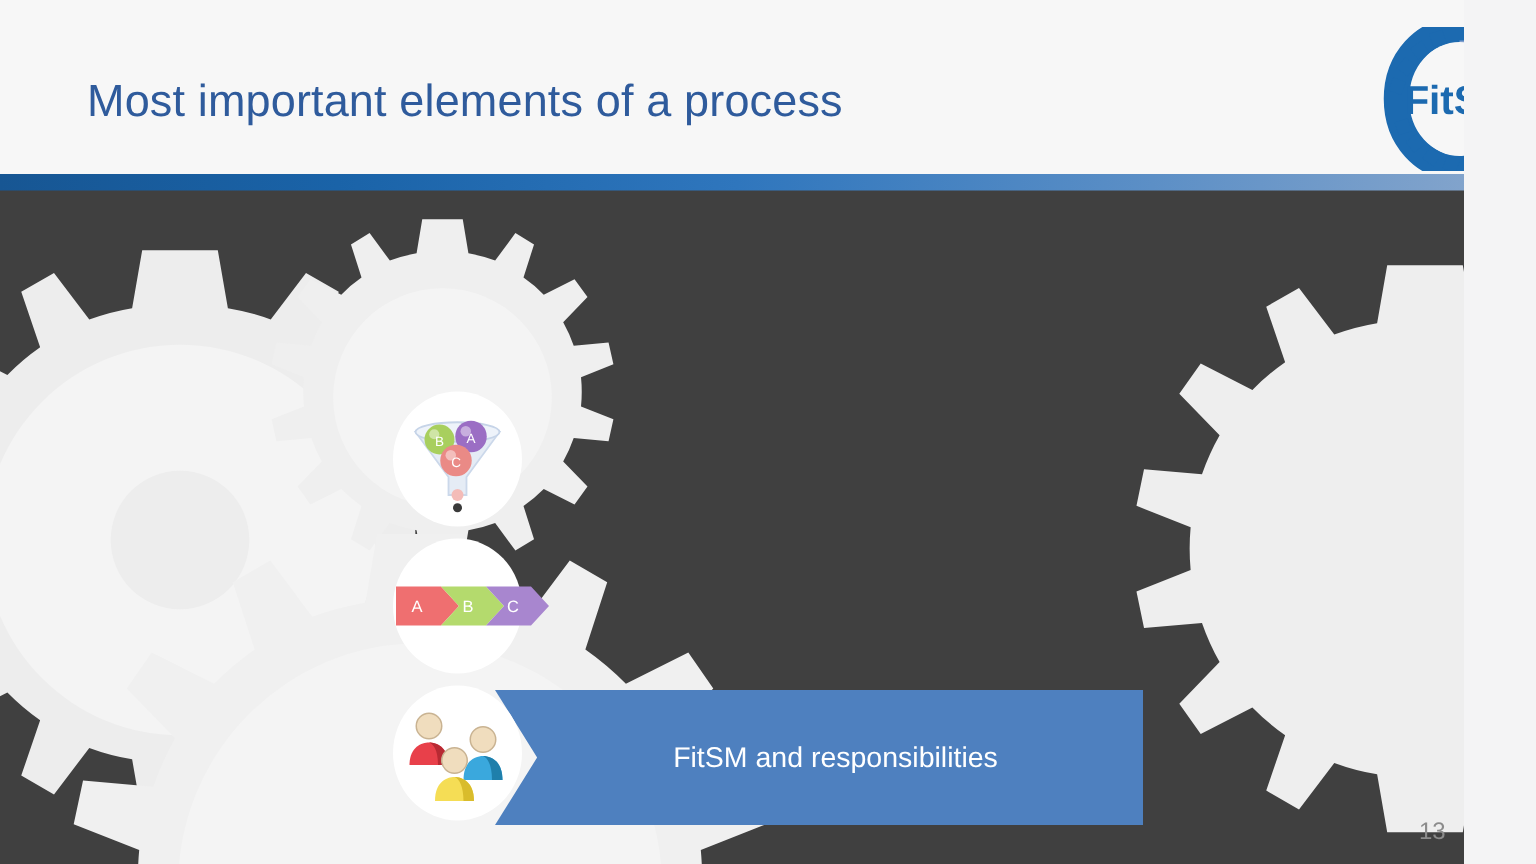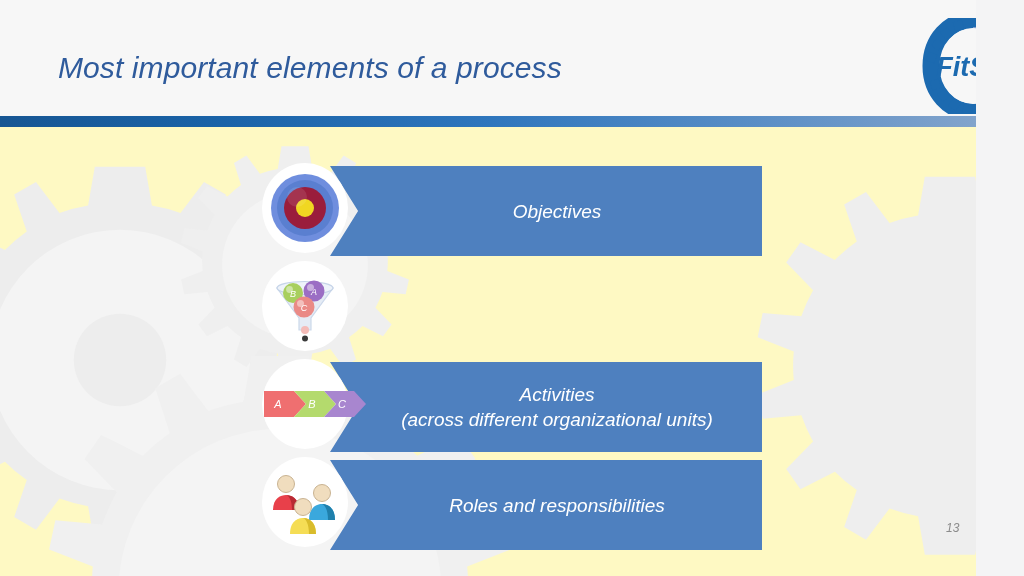--- a/index.html
+++ b/index.html
@@ -12,23 +12,22 @@
     height: 576px;
     overflow: hidden;
     font-family: "Liberation Sans", sans-serif;
     background: #f4f4f5;
   }
 
   .slide {
     position: relative;
     width: 976px;
     height: 576px;
-    background: #fef9c3;
+    background: #404040;
     overflow: hidden;
-    font-style: italic;
   }
 
   
   .bg-layer {
     position: absolute;
     inset: 0;
     overflow: hidden;
     pointer-events: none;
   }
   .bg-gear {
@@ -127,22 +126,22 @@
     align-items: center;
     justify-content: center;
     overflow: visible;
   }
   .icon-disc svg { display: block; overflow: visible; }
 
   
   .page-number {
     position: absolute;
     left: 946px;
-    top: 521px;
-    font-size: 12px;
+    top: 546px;
+    font-size: 16px;
     color: #8b8b8b;
   }
 </style>
 </head>
 <body>
 
 <div class="slide">
 
   <div class="bg-layer">
     <div class="bg-gear" style="left:-90px; top:150px;">
@@ -225,34 +224,20 @@
           <text x="52" y="58" text-anchor="middle" font-family="'Liberation Sans', sans-serif" font-size="27" font-weight="bold" fill="#1c6ab0">FitSM</text>
         </g>
       </svg>
     </div>
   </div>
 
   <div class="divider"></div>
 
   <div class="rows">
 
-    <div class="row row-1">
-      <div class="bar">
-        <span class="bar-text">Objectives</span>
-      </div>
-      <div class="icon-disc">
-        <svg width="82" height="82" viewBox="0 0 82 82">
-          <circle cx="41" cy="41" r="34" fill="#6f8ede"></circle>
-          <circle cx="41" cy="41" r="28" fill="#5a7fd0"></circle>
-          <circle cx="41" cy="41" r="21" fill="#9a1d3c"></circle>
-          <circle cx="41" cy="41" r="9" fill="#f0d722"></circle>
-          <circle cx="33" cy="30" r="10" fill="#ffffff" opacity="0.10"></circle>
-        </svg>
-      </div>
-    </div>
 
     <div class="row row-2">
       <div class="icon-disc">
         <svg width="76" height="76" viewBox="0 0 76 76">
 
           <path d="M10 20 L66 20 L44 50 L44 62 L32 62 L32 50 Z" fill="#e3eaf5" stroke="#c6d4e8" stroke-width="1.2" opacity="0.9"></path>
           <ellipse cx="38" cy="20" rx="28" ry="6.5" fill="#eef3fa" stroke="#c6d4e8" stroke-width="1.2"></ellipse>
 
           <g>
             <circle cx="26" cy="25" r="10" fill="#a8cf5e"></circle>
@@ -270,47 +255,41 @@
             <text x="37" y="43" text-anchor="middle" font-family="'Liberation Sans', sans-serif" font-size="9" fill="#ffffff">C</text>
           </g>
 
           <circle cx="38" cy="62" r="4" fill="#f4bcb8"></circle>
           <circle cx="38" cy="70.5" r="3" fill="#3a3a3a"></circle>
         </svg>
       </div>
     </div>
 
     <div class="row row-3">
-      <div class="bar">
-        <span>
-          <span class="bar-text">Activities</span>
-          <span class="bar-text">(across different organizational units)</span>
-        </span>
-      </div>
       <div class="icon-disc">
         <svg width="100" height="46" viewBox="0 0 100 46" style="margin-left:14px;">
           <g>
             <path d="M2 10 L32 10 L44 23 L32 36 L2 36 Z" fill="#ef6f70"></path>
             <text x="16" y="27" text-anchor="middle" font-family="'Liberation Sans', sans-serif" font-size="11" fill="#ffffff">A</text>
           </g>
           <g>
             <path d="M32 10 L62 10 L74 23 L62 36 L32 36 L44 23 Z" fill="#b4da6d"></path>
             <text x="50" y="27" text-anchor="middle" font-family="'Liberation Sans', sans-serif" font-size="11" fill="#ffffff">B</text>
           </g>
           <g>
             <path d="M62 10 L92 10 L104 23 L92 36 L62 36 L74 23 Z" fill="#a886cf"></path>
             <text x="80" y="27" text-anchor="middle" font-family="'Liberation Sans', sans-serif" font-size="11" fill="#ffffff">C</text>
           </g>
         </svg>
       </div>
     </div>
 
     <div class="row row-4">
       <div class="bar">
-        <span class="bar-text">Roles and responsibilities</span>
+        <span class="bar-text">FitSM and responsibilities</span>
       </div>
       <div class="icon-disc">
         <svg width="80" height="76" viewBox="0 0 80 76">
 
           <g>
             <path d="M8 46 C8 34 16 31 21 31 C26 31 34 34 34 46 Z" fill="#e8404a"></path>
             <path d="M21 31 C26 31 34 34 34 46 L27 46 C27 36 24 32 21 31 Z" fill="#b82a33"></path>
             <circle cx="21" cy="20" r="8.5" fill="#f0ddbe" stroke="#c9b392" stroke-width="1"></circle>
           </g>
 

